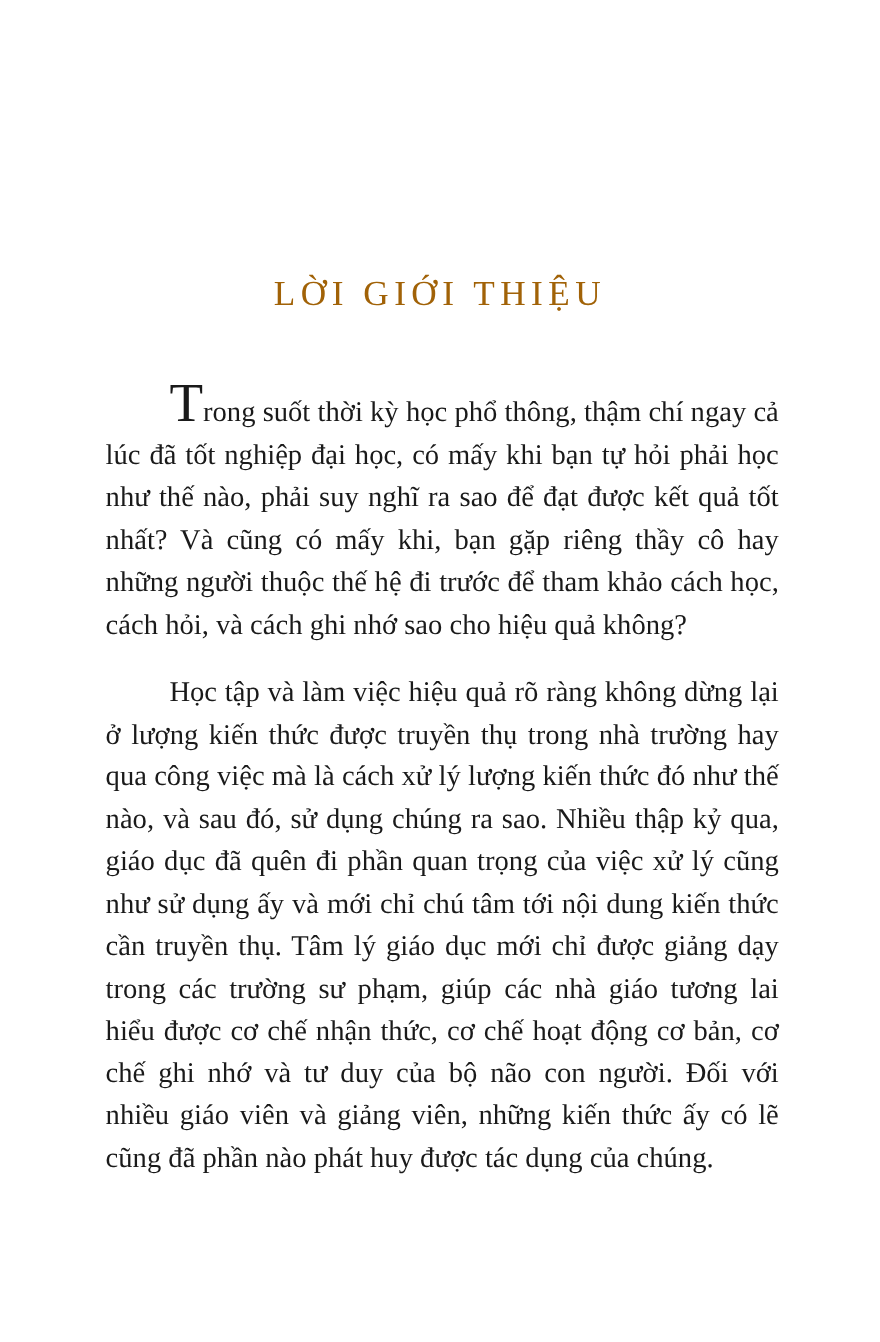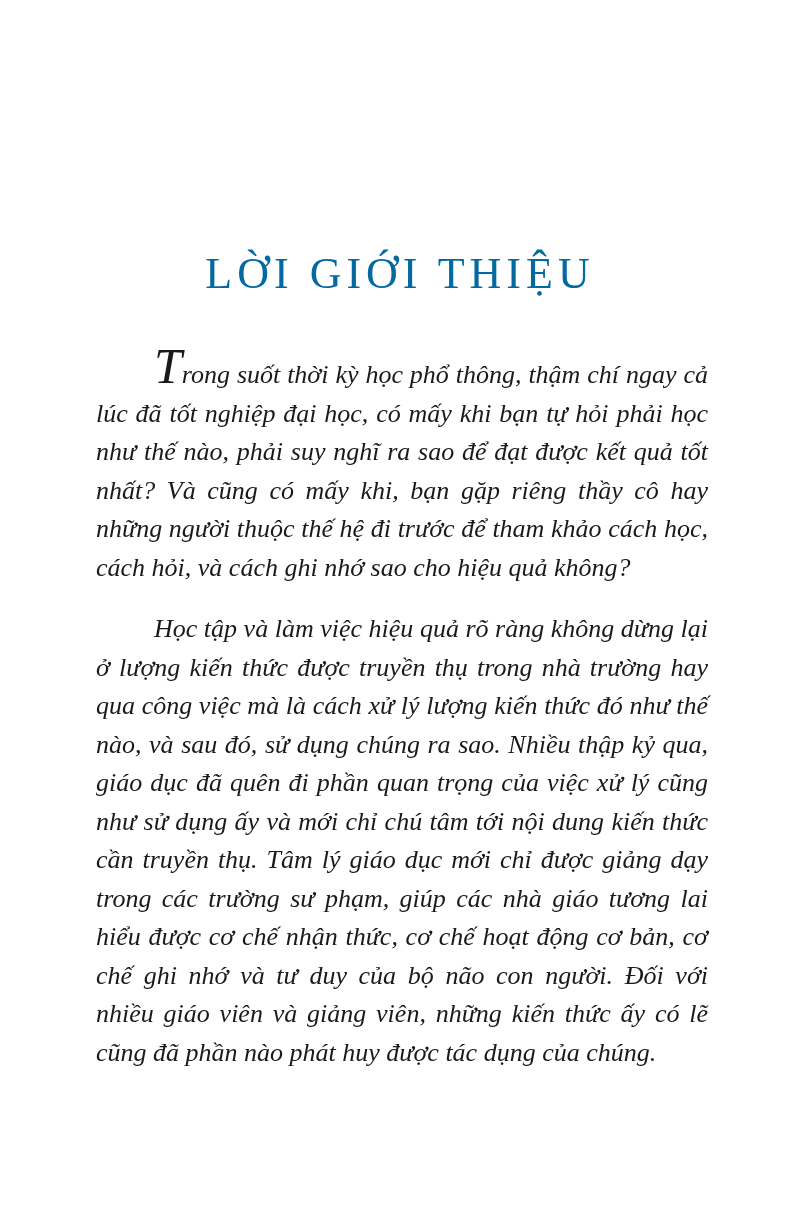--- a/index.html
+++ b/index.html
@@ -16,36 +16,35 @@
     color: #1a1a1a;
     overflow: hidden;
   }
   .chapter-title {
     position: absolute;
     top: 248px;
     left: 0;
     width: 100%;
     margin: 0;
     text-align: center;
-    font-size: 44px;
+    font-size: 32px;
     font-weight: normal;
     letter-spacing: 5px;
-    color: #0369a1;
+    color: #a16207;
     font-family: Liberation Serif, serif;
   }
   .body-text {
     position: absolute;
     top: 356px;
     left: 96px;
     width: 612px;
     font-size: 26px;
     line-height: 38.5px;
     text-align: justify;
     text-justify: inter-word;
-    font-style: italic;
   }
   .para {
     margin: 0;
     text-indent: 58px;
   }
   .para + .para {
     margin-top: 23px;
   }
   .initial {
     font-size: 50px;

